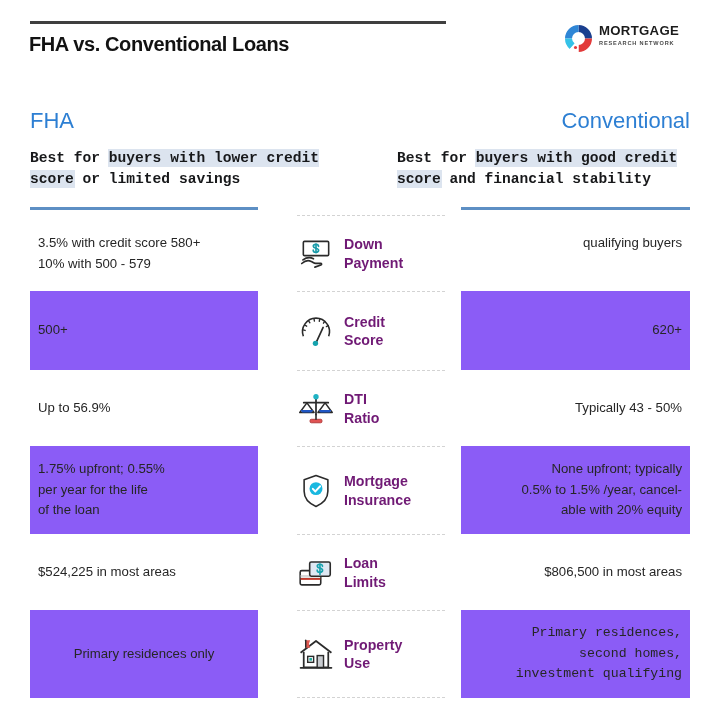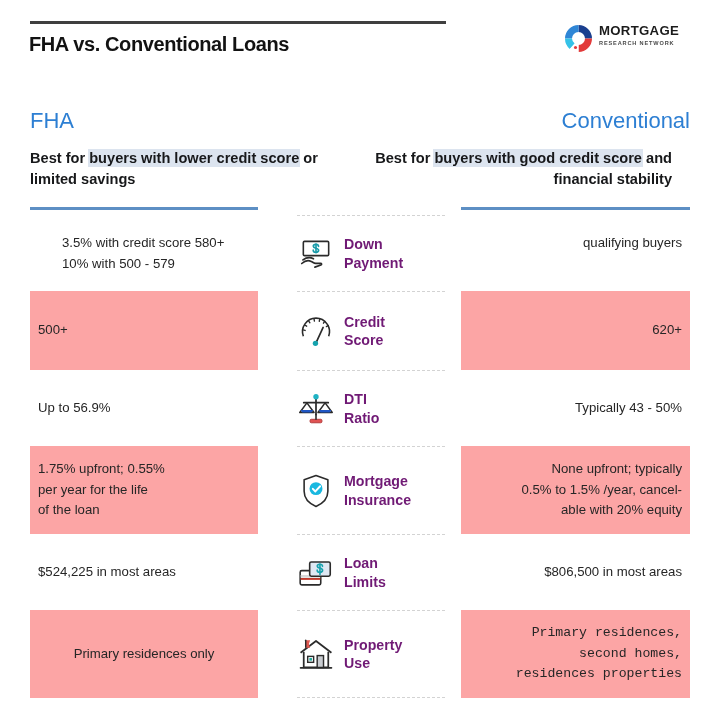--- a/index.html
+++ b/index.html
@@ -41,41 +41,41 @@
   #colheads { position:absolute; left:0; top:100px; width:720px; height:110px; }
   .col-name {
     position:absolute; top:8px; font-size:22px; font-weight:normal;
     color:#2d7fd3; line-height:26px;
   }
   #col-name-fha   { left:30px;  text-align:left; }
   #col-name-conv  { right:30px; text-align:right; }
 
   .col-sub {
     position:absolute; top:48px; font-size:14.6px; font-weight:bold;
-    color:#17181a; line-height:21px; width:300px;
+    color:#17181a; line-height:21px; width:300px;font-family:Liberation Mono, monospace;
   }
   #col-sub-fha  { left:30px;  text-align:left; }
-  #col-sub-conv { right:48px; text-align:right; }
+  #col-sub-conv { right:23px; }
   .hl { background:#dce4ef; box-shadow:0 0 0 1px #dce4ef; }
 
   .col-rule { position:absolute; top:107px; height:3px; background:#5d8fc4; }
   #col-rule-fha  { left:30px;  width:228px; }
   #col-rule-conv { left:461px; width:229px; }
 
   
   #table { position:absolute; left:0; top:215px; width:720px; }
   .row { position:relative; width:720px; }
   .cell {
     position:absolute; top:0; box-sizing:border-box;
     font-size:13.2px; color:#262626; line-height:20.5px;
   }
   .cell.left  { left:30px;  width:228px; text-align:left;  padding:0 8px 0 8px; }
   .cell.right { left:461px; width:229px; text-align:right; padding:0 8px 0 8px; }
   .cell-inner { position:absolute; left:8px; right:8px; }
-  .shade .cell { background:#fca5a5; }
+  .shade .cell { background:#8b5cf6; }
 
   .center {
     position:absolute; left:297px; top:0; width:148px; height:100%;
     box-sizing:border-box;
     border-top:1px dashed #d3d3d3;
     display:flex; align-items:center; gap:9px;
   }
   .row:last-child .center { border-bottom:1px dashed #d3d3d3; }
   .ico { width:38px; height:38px; flex:0 0 38px; }
   .clabel {
@@ -112,21 +112,21 @@
   <div class="col-sub" id="col-sub-fha"><span>Best for </span><span class="hl">buyers with lower credit score</span><span> or limited savings</span></div>
   <div class="col-rule" id="col-rule-fha"></div>
 
   <div class="col-name" id="col-name-conv">Conventional</div>
   <div class="col-sub" id="col-sub-conv"><span>Best for </span><span class="hl">buyers with good credit score</span><span> and financial stability</span></div>
   <div class="col-rule" id="col-rule-conv"></div>
 </div>
 
 <div id="table">
     <div class="row" style="height: 76px;">
-      <div class="cell left" style="height: 76px; margin-left: 24px;">
+      <div class="cell left" style="height: 76px;">
         <div class="cell-inner" style="top: 18px;">
           <div>3.5% with credit score 580+</div>
           <div>10% with 500 - 579</div>
         </div>
       </div>
       <div class="cell right" style="height: 76px;">
         <div class="cell-inner" style="top: 18px;">
           <div>qualifying buyers</div>
         </div>
       </div>
@@ -261,21 +261,21 @@
     <div class="row shade" style="height: 88px;">
       <div class="cell left" style="height: 88px;">
         <div class="cell-inner" style="top: 34px; text-align: center;">
           <div>Primary residences only</div>
         </div>
       </div>
       <div class="cell right" style="height: 88px; font-family: Liberation Mono, monospace;">
         <div class="cell-inner" style="top: 13px;">
           <div>Primary residences,</div>
           <div>second homes,</div>
-          <div>residences properties</div>
+          <div>investment qualifying</div>
         </div>
       </div>
       <div class="center">
         <span class="ico"><svg viewBox="0 0 48 48" width="38" height="38">
     <path d="M4.5 22.5L24 7.5l19.5 15" fill="none" stroke="#2b2b2b" stroke-width="2.2" stroke-linejoin="round"></path>
     <path d="M8.5 21v20h31V21" fill="#fff" stroke="#2b2b2b" stroke-width="2.2" stroke-linejoin="round"></path>
     <path d="M4.5 41.5h39" stroke="#2b2b2b" stroke-width="2.2" stroke-linecap="round"></path>
     <path d="M11 6.5h5.6l-1.6 5 1.6 4.6H11z" fill="#e0574f"></path>
     <path d="M11 6.5v9" stroke="#2b2b2b" stroke-width="1.8" stroke-linecap="round"></path>
     <rect x="25.5" y="26" width="8" height="15" fill="#c9ccd1" stroke="#2b2b2b" stroke-width="1.8"></rect>

